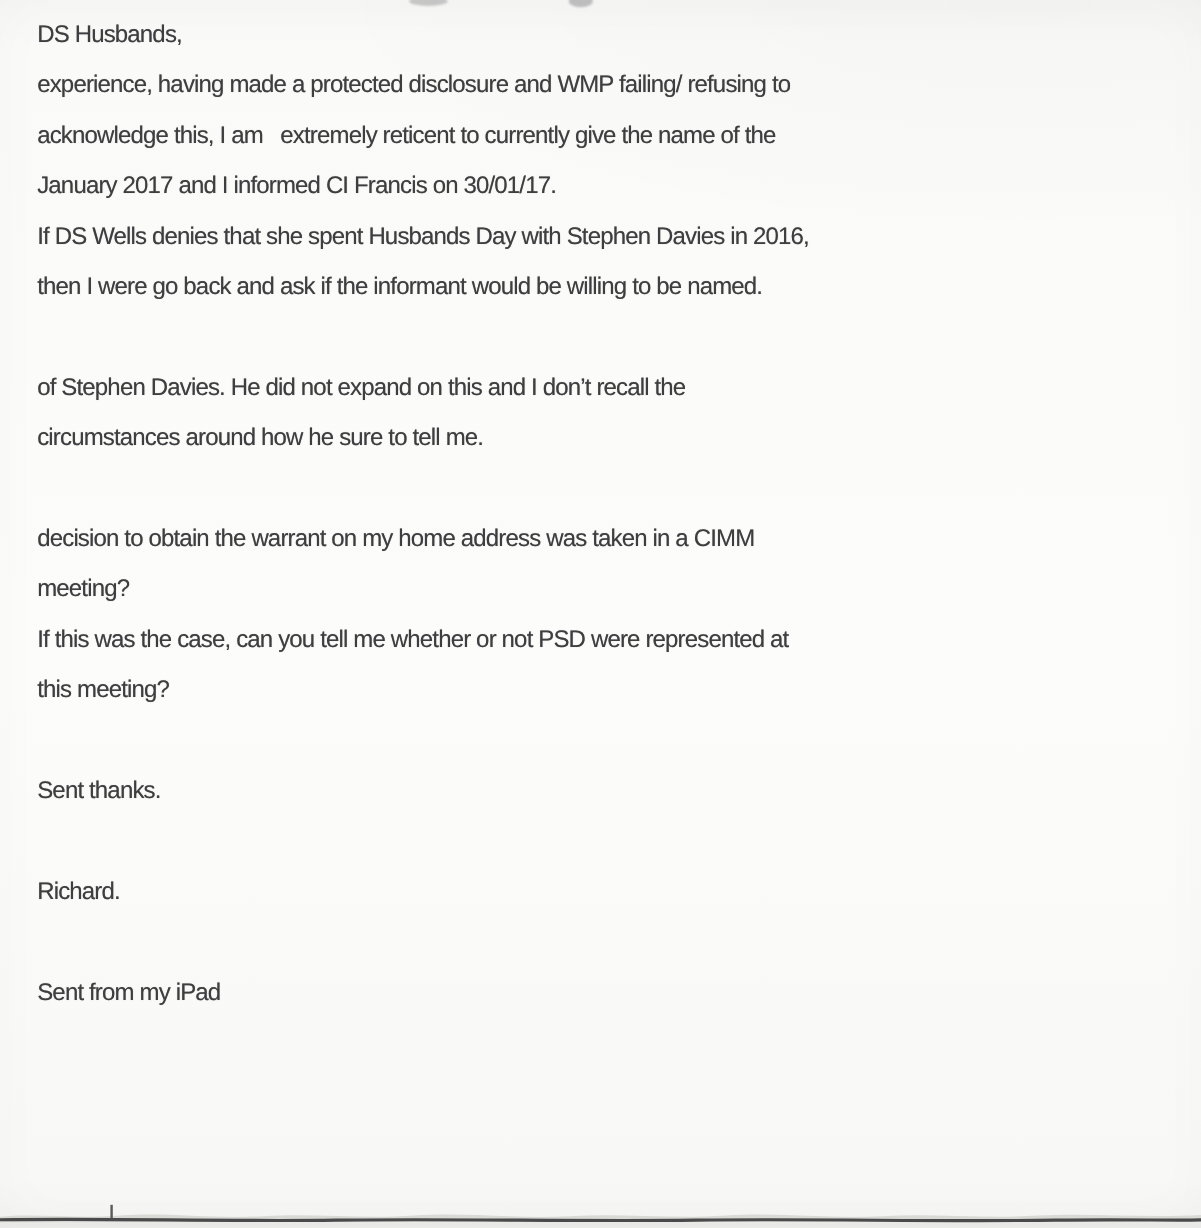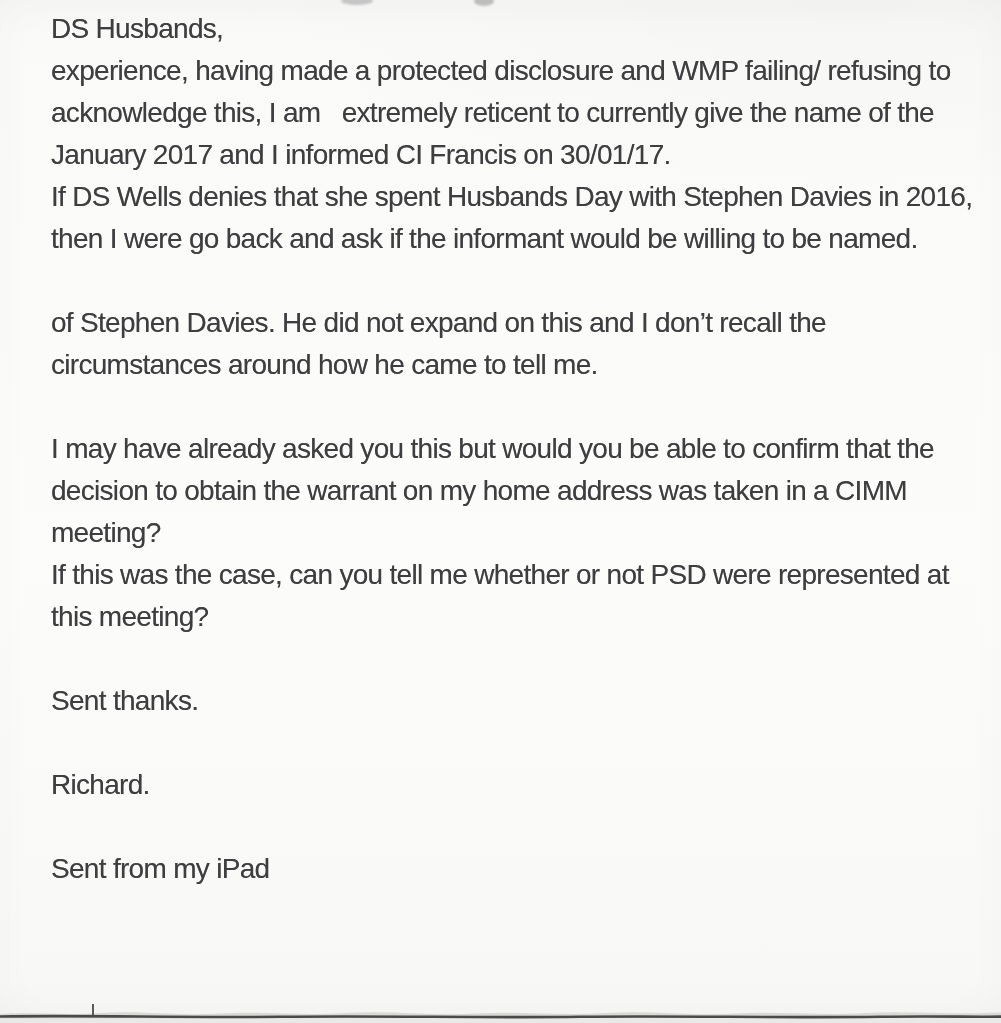--- a/index.html
+++ b/index.html
@@ -24,26 +24,25 @@
   }
   .email-body {
     position: absolute;
     top: 8px;
     left: 31px;
     right: 0;
   }
   .line {
     height: 42px;
     line-height: 42px;
-    font-size: 28px;
+    font-size: 20px;
     letter-spacing: -0.7px;
     color: var(--ink, #3e3e40);
     white-space: pre;
     text-shadow: 0 0 0.6px rgba(62,62,64,0.55);
-    margin-left: 20px;
   }
   .line.indent {
     padding-left: 186px;
   }
   
   .smudge {
     position: absolute;
     border-radius: 50%;
     filter: blur(1px);
   }
@@ -74,23 +73,22 @@
 
   <div class="email-body">
     <div class="line">DS Husbands,</div>
     <div class="line">experience, having made a protected disclosure and WMP failing/ refusing to</div>
     <div class="line">acknowledge this, I am   extremely reticent to currently give the name of the</div>
     <div class="line">January 2017 and I informed CI Francis on 30/01/17.</div>
     <div class="line">If DS Wells denies that she spent Husbands Day with Stephen Davies in 2016,</div>
     <div class="line">then I were go back and ask if the informant would be willing to be named.</div>
     <div class="line"></div>
     <div class="line">of Stephen Davies. He did not expand on this and I don’t recall the</div>
-    <div class="line">circumstances around how he came to tell me.</div>
+    <div class="line">circumstances around how he sure to tell me.</div>
     <div class="line"></div>
-    <div class="line">I may have already asked you this but would you be able to confirm that the</div>
     <div class="line">decision to obtain the warrant on my home address was taken in a CIMM</div>
     <div class="line">meeting?</div>
     <div class="line">If this was the case, can you tell me whether or not PSD were represented at</div>
     <div class="line">this meeting?</div>
     <div class="line"></div>
     <div class="line">Sent thanks.</div>
     <div class="line"></div>
     <div class="line">Richard.</div>
     <div class="line"></div>
     <div class="line">Sent from my iPad</div>

